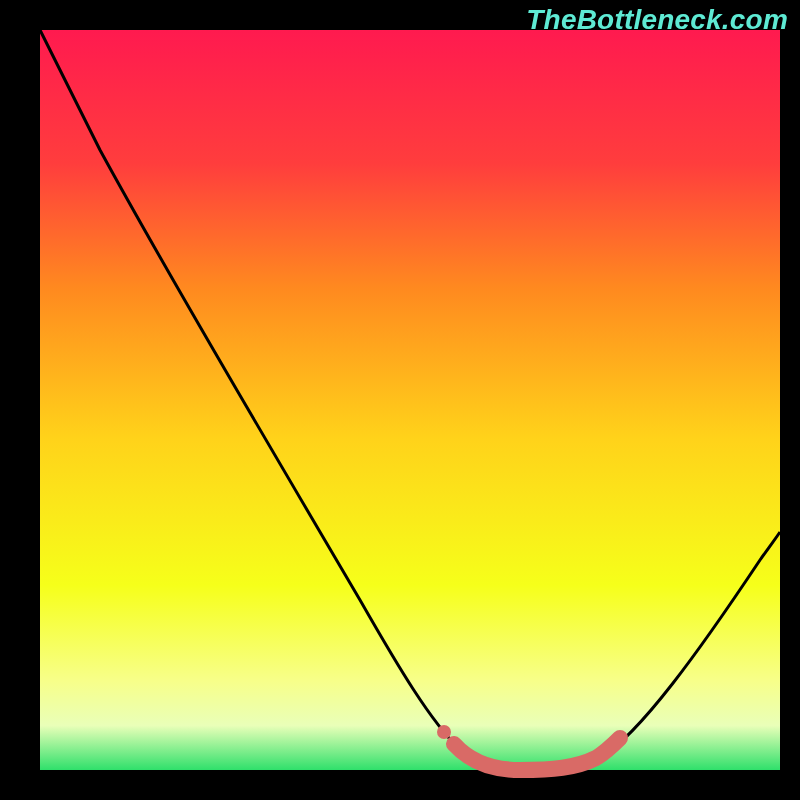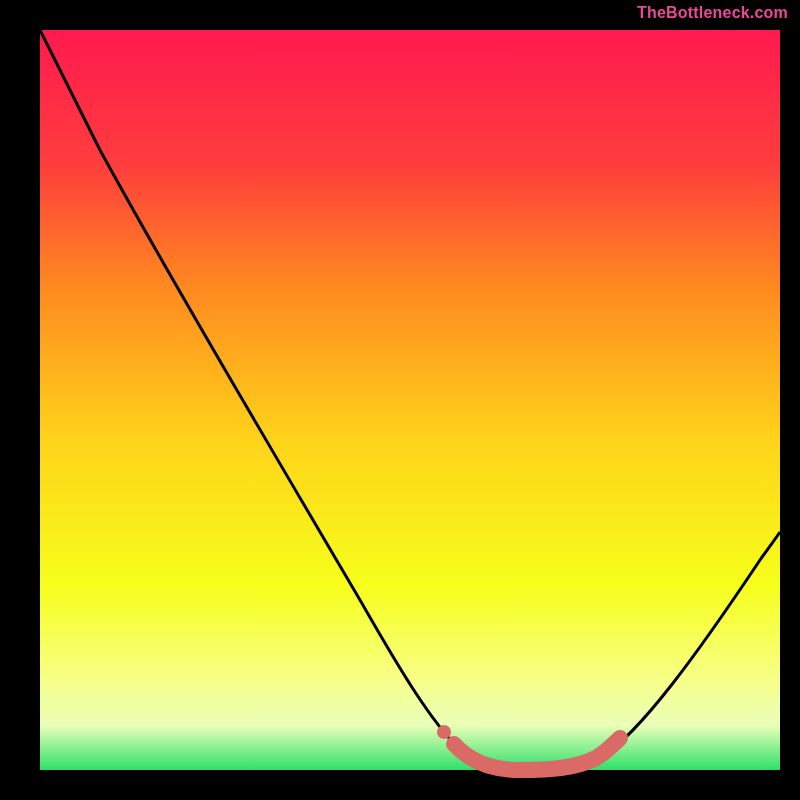--- a/index.html
+++ b/index.html
@@ -13,25 +13,26 @@
   }
   .canvas {
     position: relative;
     width: 800px;
     height: 800px;
   }
   .watermark {
     position: absolute;
     top: 4px;
     right: 12px;
-    color: #ec4899;
-    font-size: 16px;
+    color: #5eead4;
+    font-size: 28px;
     font-weight: 600;
     z-index: 10;
     letter-spacing: 0.2px;
+    font-style: italic;
   }
   svg.plot {
     position: absolute;
     left: 0;
     top: 0;
     width: 800px;
     height: 800px;
   }
 </style>
 </head>

